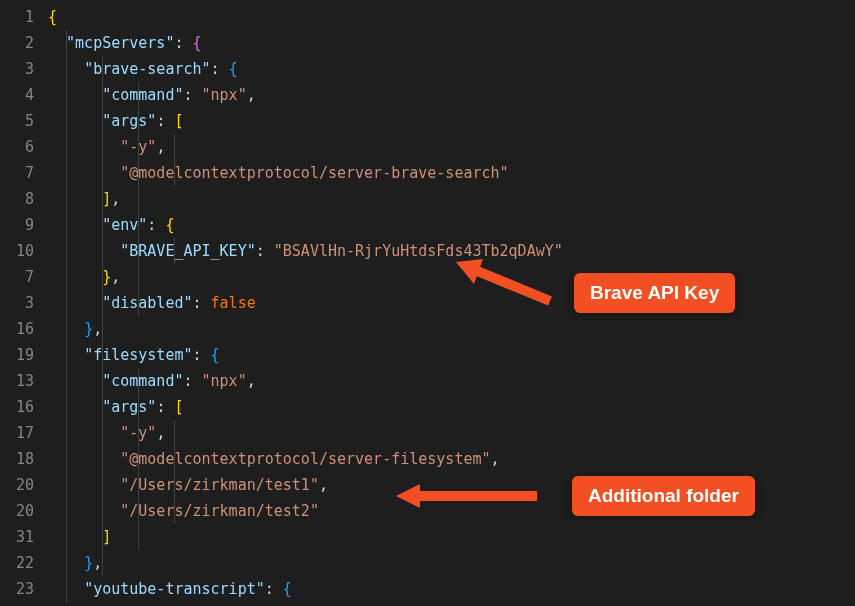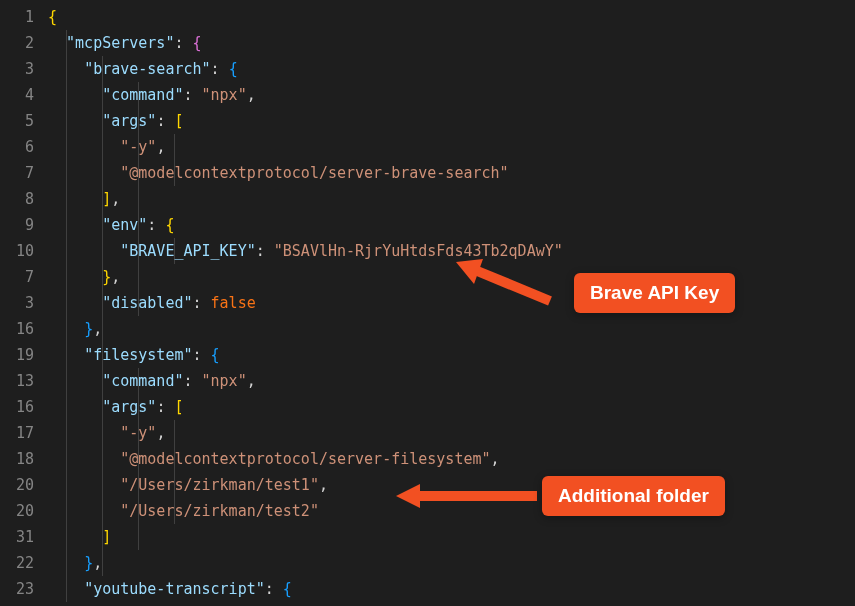--- a/index.html
+++ b/index.html
@@ -164,13 +164,13 @@
   </svg>
 </div>
 <div class="annotation" style="left:542px; top:273px;margin-left:32px;">Brave API Key</div>
 
 <div class="arrow" style="left:392px; top:480px;">
   <svg width="150" height="32" viewBox="0 0 150 32">
     <path d="M 145 16 L 22 16" stroke="#f25022" stroke-width="10" fill="none"></path>
     <polygon points="4,16 28,4 28,28" fill="#f25022"></polygon>
   </svg>
 </div>
-<div class="annotation" style="left:542px; top:476px;">Additional folder</div>
+<div class="annotation" style="left:572px; top:476px;">Additional folder</div>
 
 </body></html>

